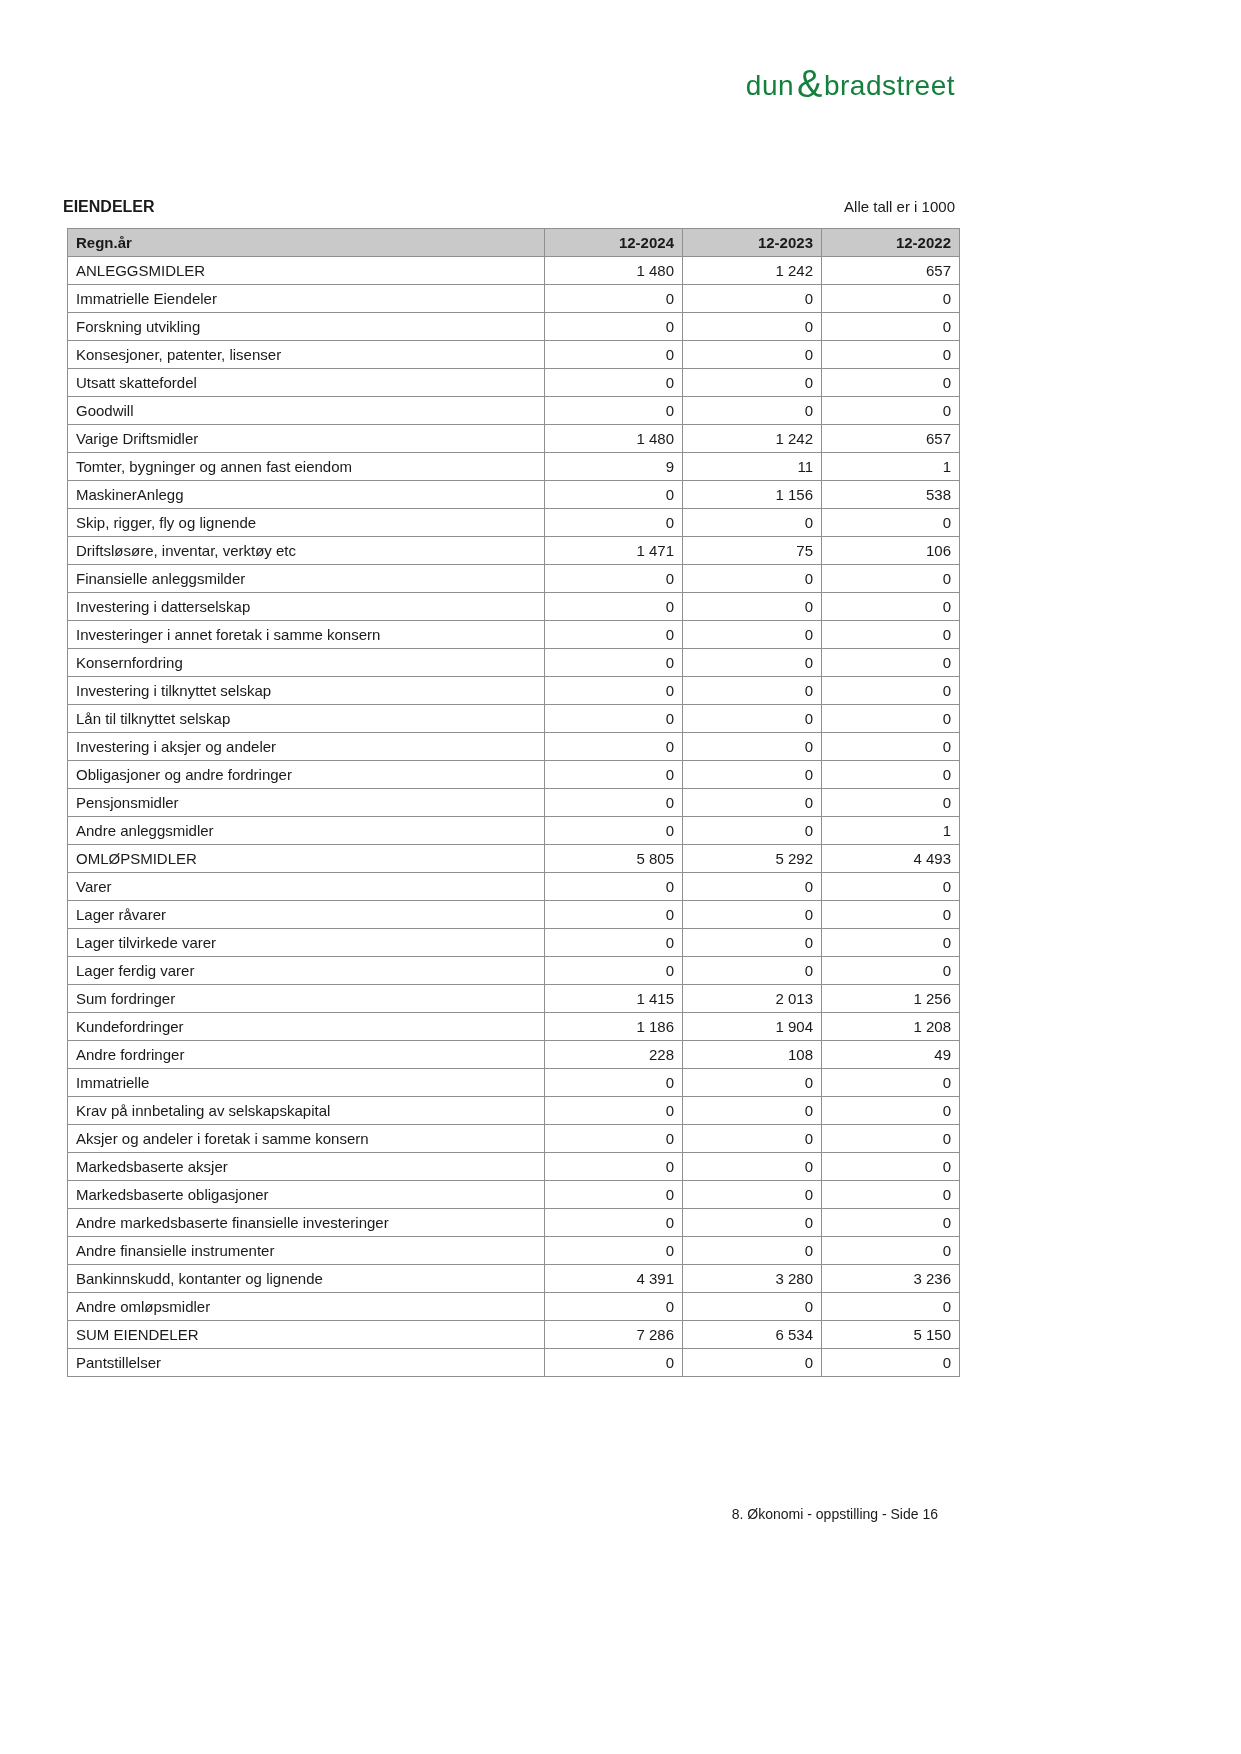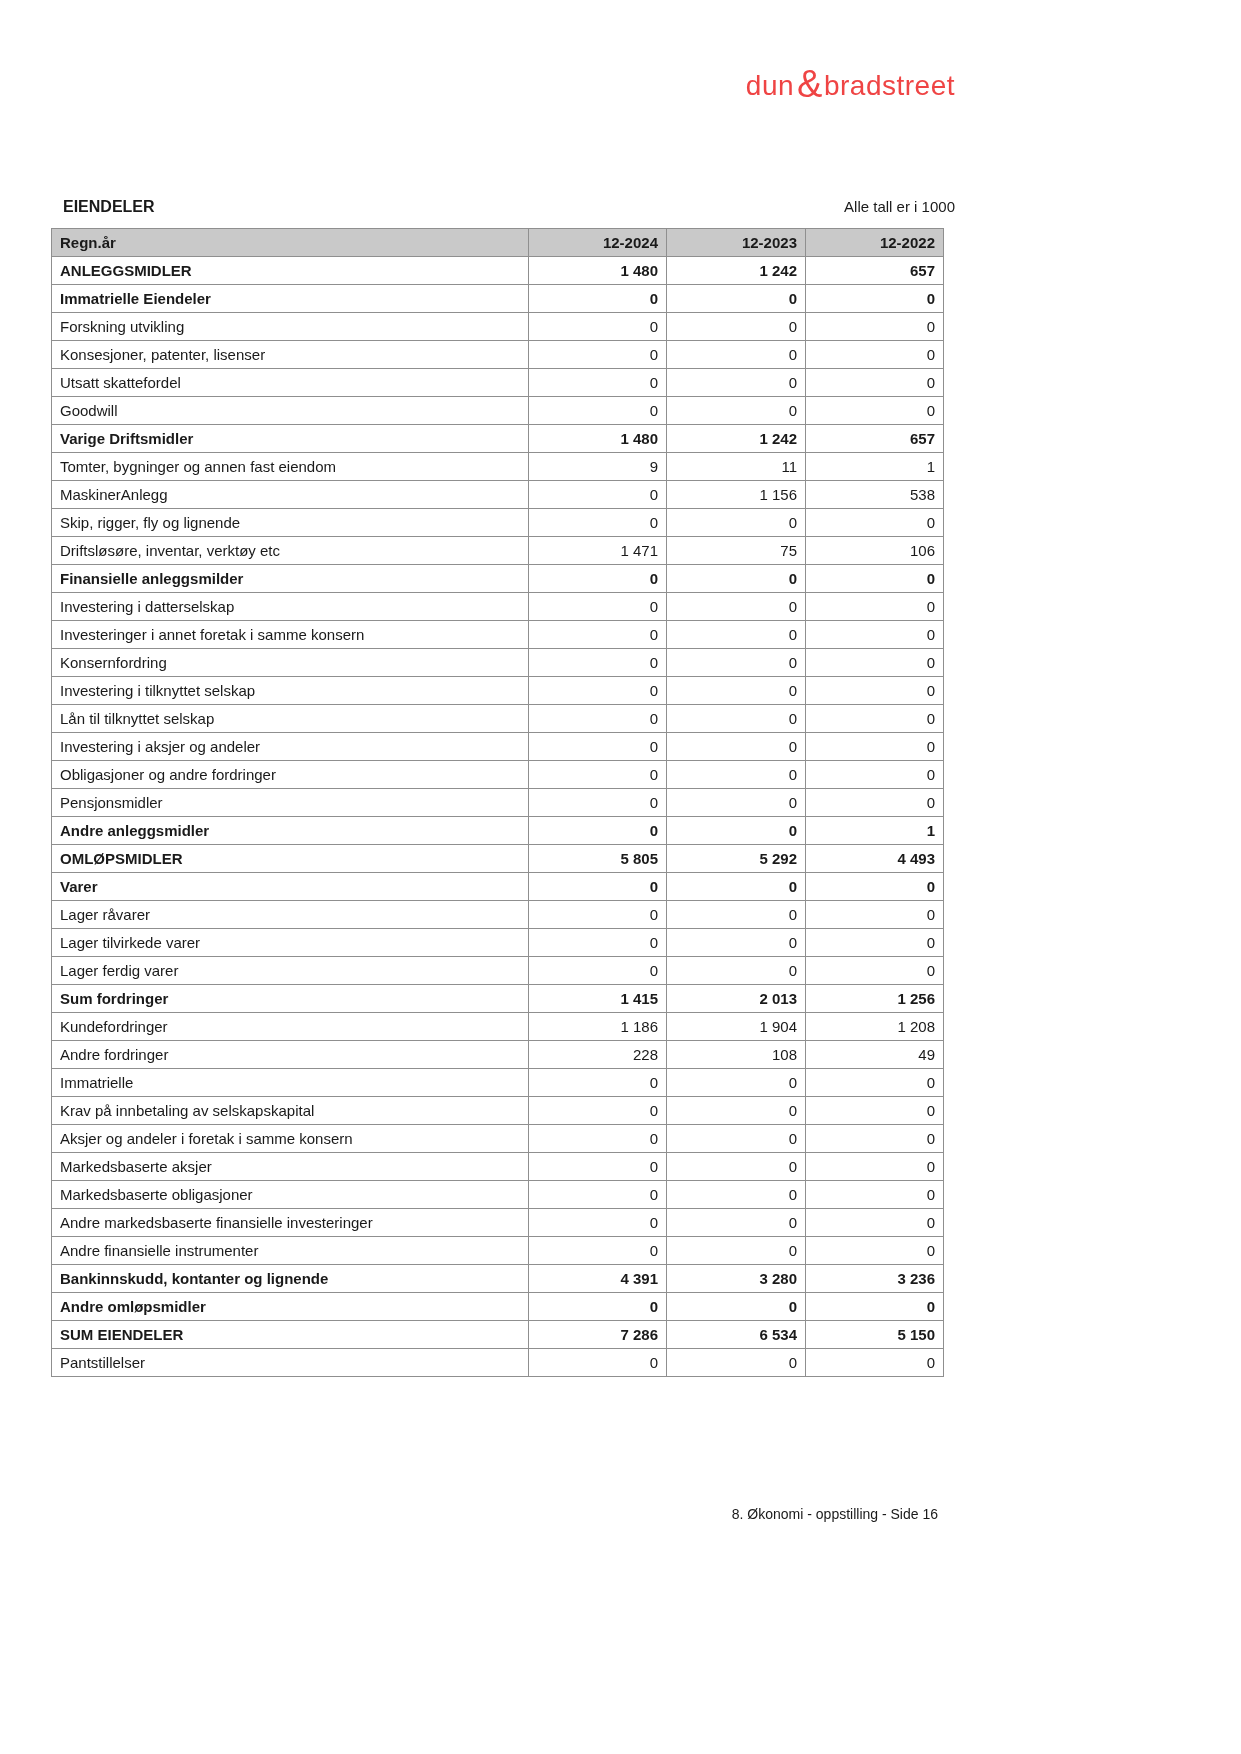--- a/index.html
+++ b/index.html
@@ -14,21 +14,21 @@
     overflow: hidden;
   }
 
   
   .logo {
     position: absolute;
     top: 68px;
     right: 286px;
     display: flex;
     align-items: baseline;
-    color: #ef4444;
+    color: #15803d;
     font-weight: 400;
     letter-spacing: 0.5px;
     white-space: nowrap;
     justify-content: space-between;
   }
   .logo .word { font-size: 28px; }
   .logo .amp {
     font-size: 38px;
     line-height: 28px;
     margin: 0 1px 0 3px;
@@ -46,21 +46,21 @@
     display: flex;
     justify-content: space-between;
   }
   .doc-title { font-size: 16px; font-weight: bold; }
   .units-note { font-size: 15px; font-weight: 400; }
 
   
   .fin-table-wrap {
     position: absolute;
     top: 228px;
-    left: 51px;
+    left: 67px;
     width: 892px;
   }
   table.fin-table {
     width: 100%;
     border-collapse: collapse;
     table-layout: fixed;
     font-size: 15px;
   }
   table.fin-table col.c-label { width: 477px; }
   table.fin-table col.c-num1 { width: 138px; }
@@ -77,21 +77,21 @@
     white-space: nowrap;
   }
   table.fin-table thead th {
     background: #c9c9c9;
     font-weight: bold;
     text-align: right;
   }
   table.fin-table thead th.label-cell { text-align: left; }
   td.label-cell { text-align: left; }
   td.num-cell { text-align: right; }
-  tr.bold td { font-weight: bold; }
+  tr.bold td { font-weight: normal; }
 
   
   .footer {
     position: absolute;
     top: 1506px;
     right: 303px;
     font-size: 14px;
     white-space: nowrap;
   }
 </style>

